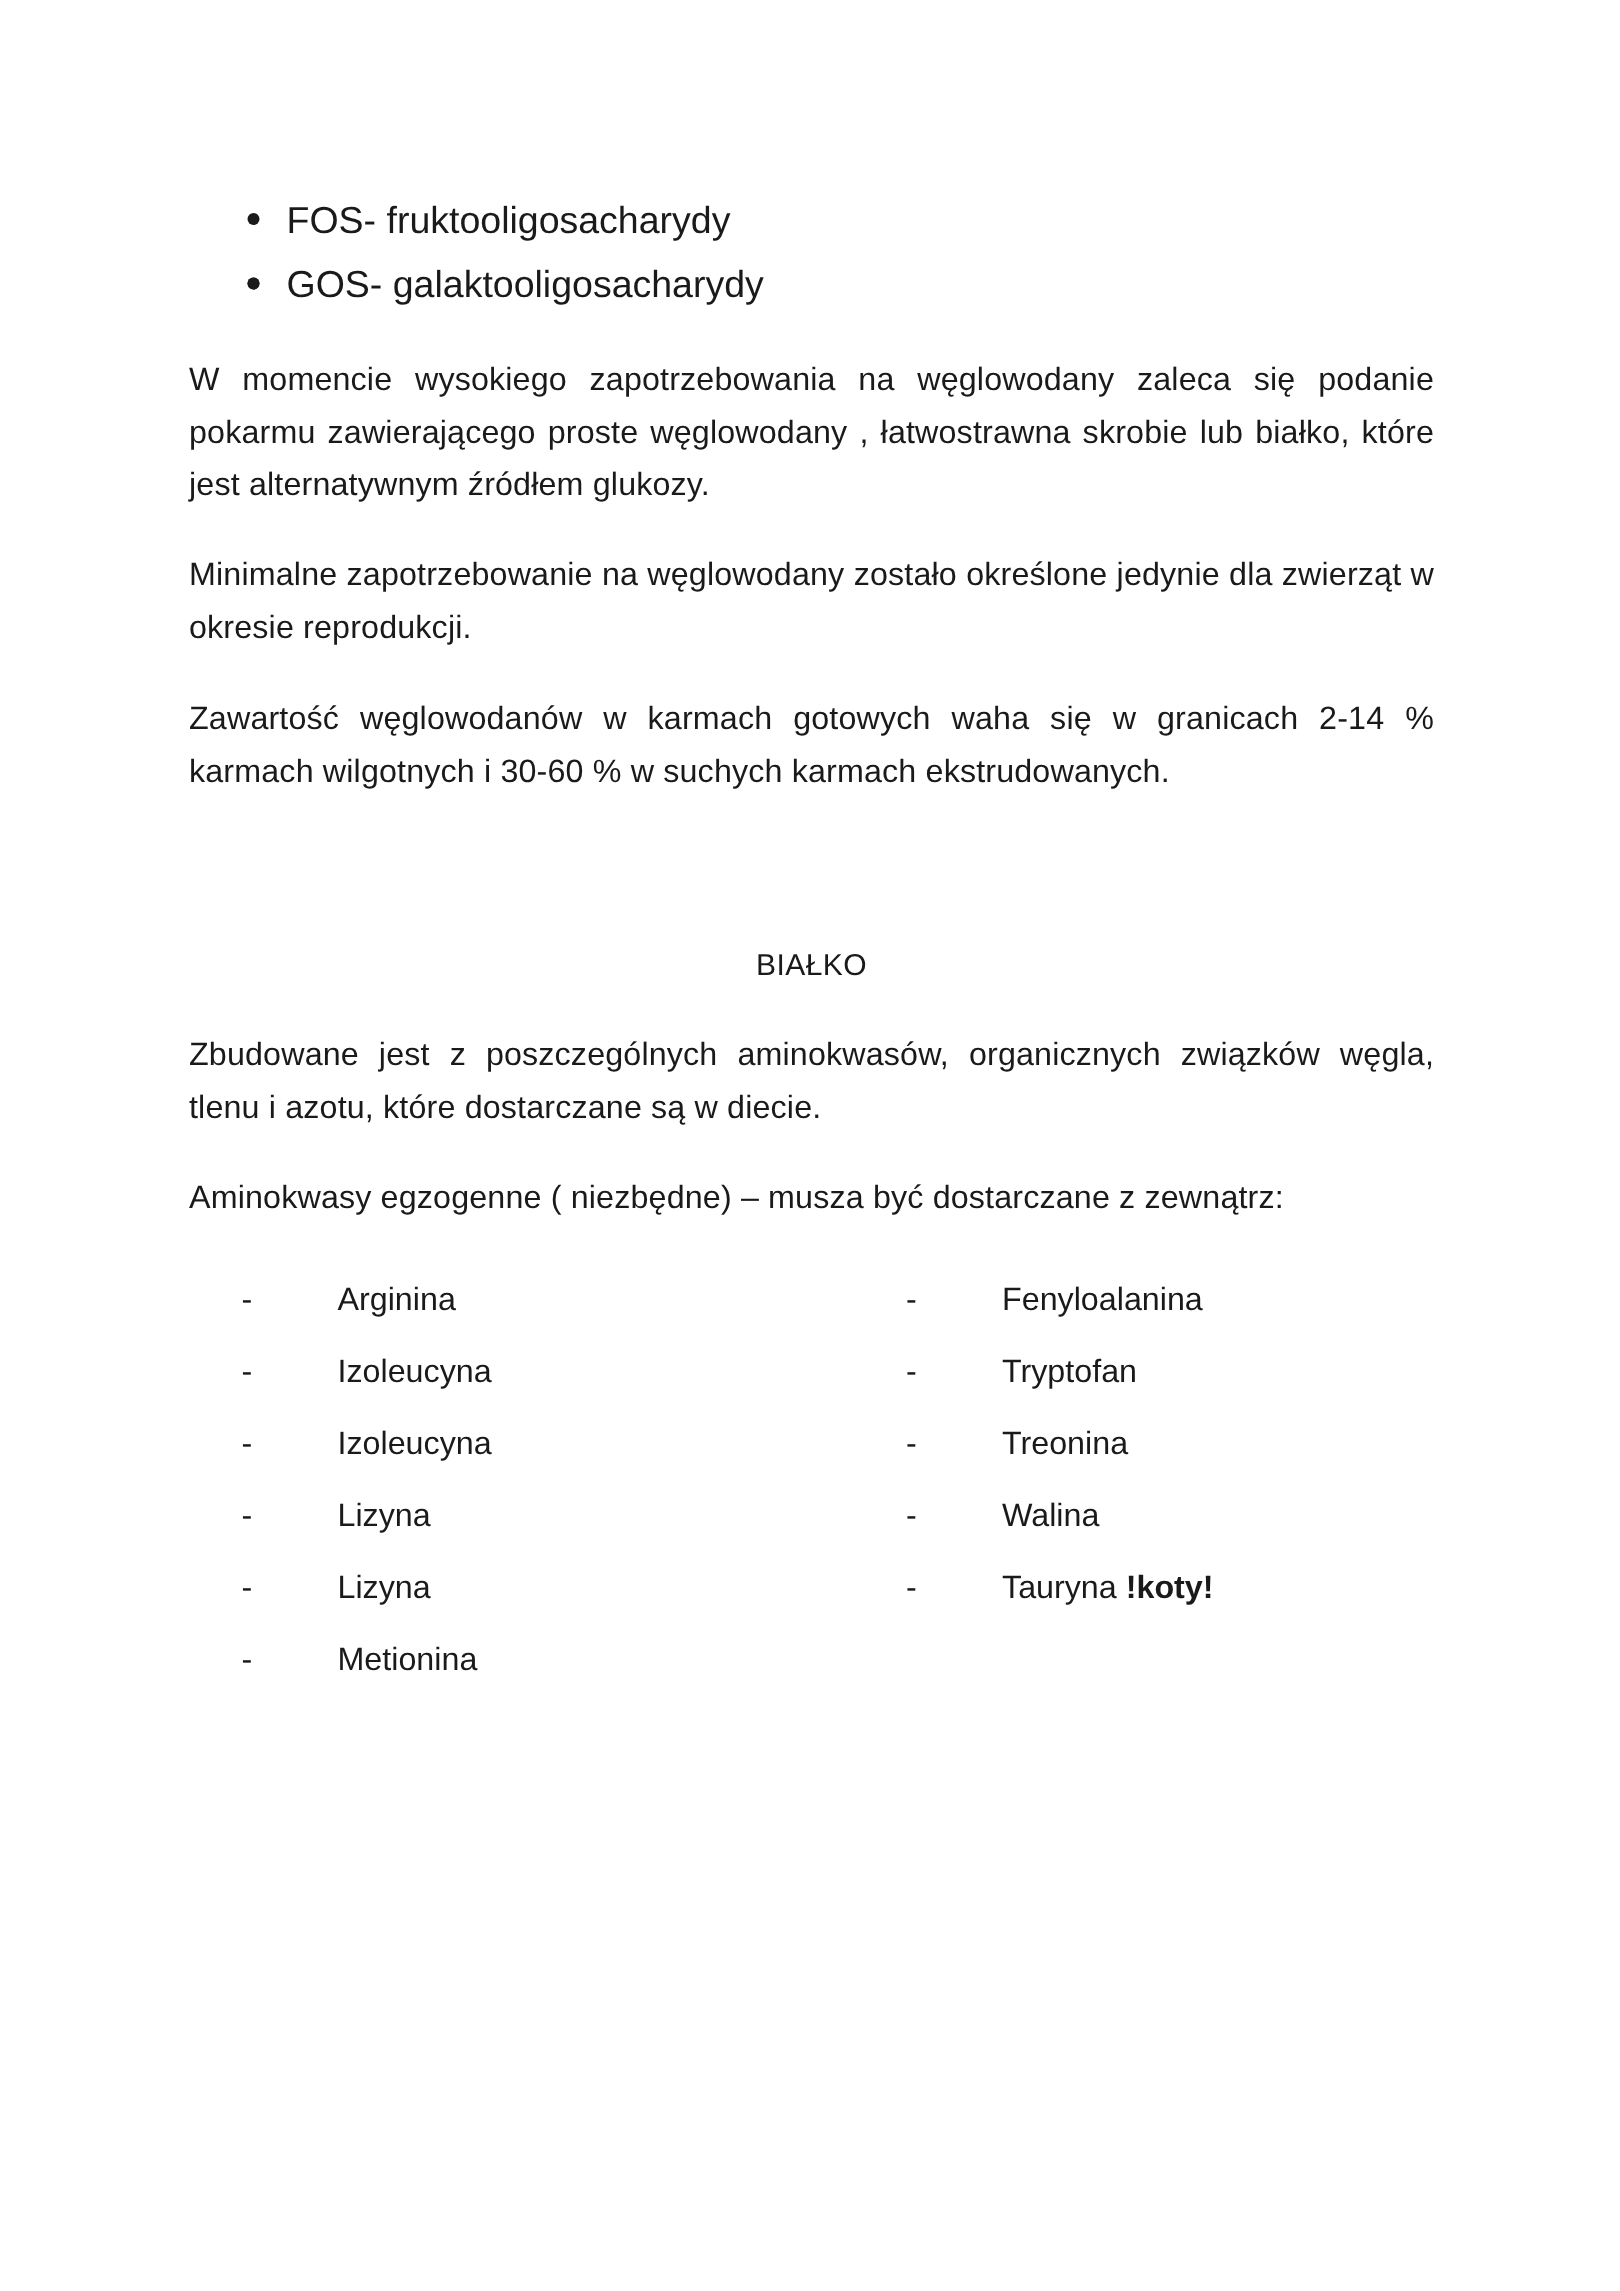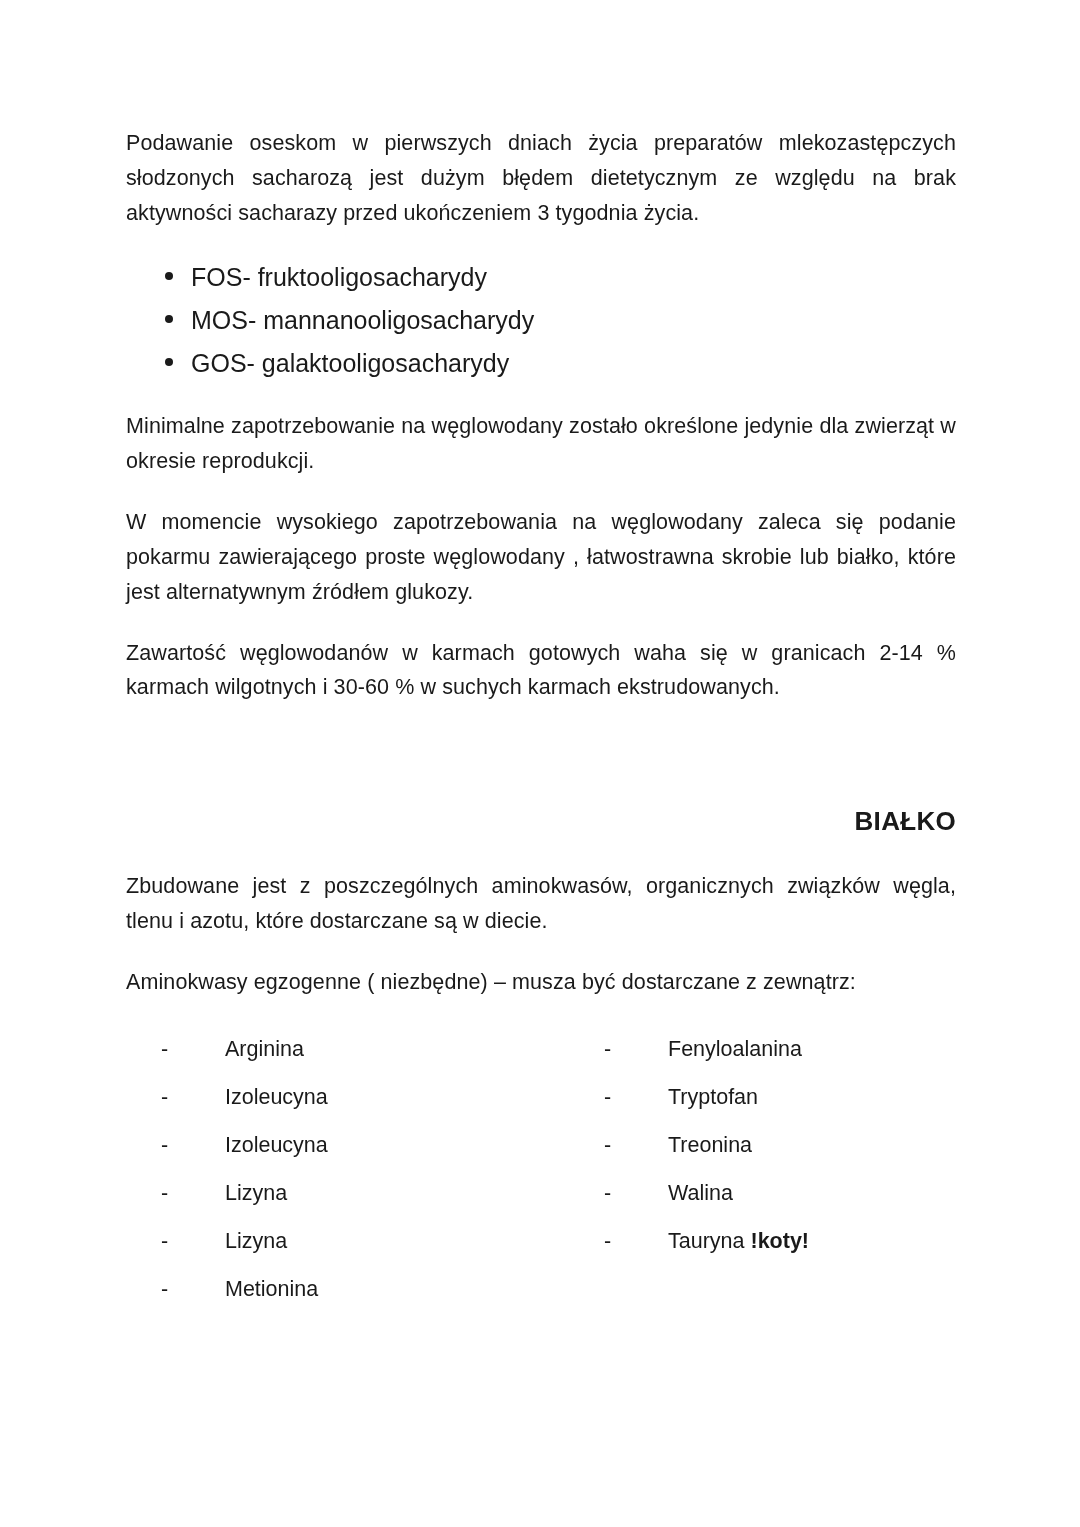--- a/index.html
+++ b/index.html
@@ -61,25 +61,25 @@
     border-radius: 50%;
   }
 
   
   .section-gap {
     height: 70px;
   }
 
   h2.section-heading {
     margin: 0 0 26px 0;
-    font-size: 26px;
-    font-weight: bold;
+    font-size: 20px;
+    font-weight: normal;
     line-height: 1.6;
     letter-spacing: 0.3px;
-    text-align: right;
+    text-align: center;
   }
 
   
   .amino-columns {
     position: relative;
     margin-top: 10px;
     width: 830px;
   }
   .amino-col {
     position: absolute;
@@ -112,41 +112,39 @@
   .emph-bold {
     font-weight: bold;
   }
 </style>
 </head>
 <body>
 
 <div class="page">
   <div class="doc-body">
 
-    <p class="para">Podawanie oseskom  w pierwszych dniach życia preparatów mlekozastępczych słodzonych sacharozą jest dużym błędem dietetycznym ze względu na brak aktywności sacharazy przed ukończeniem 3 tygodnia życia.</p>
 
 
     <ul class="bullet-list">
       <li>
         <span class="bullet-dot"></span>
         <span>FOS- fruktooligosacharydy</span>
       </li>
       <li>
         <span class="bullet-dot"></span>
-        <span>MOS- mannanooligosacharydy</span>
       </li>
       <li>
         <span class="bullet-dot"></span>
         <span>GOS- galaktooligosacharydy</span>
       </li>
     </ul>
 
+    <p class="para">W momencie wysokiego zapotrzebowania na węglowodany zaleca się podanie pokarmu zawierającego proste węglowodany , łatwostrawna skrobie lub białko, które jest alternatywnym źródłem glukozy.</p>
+
     <p class="para">Minimalne zapotrzebowanie na węglowodany zostało określone jedynie dla zwierząt w okresie reprodukcji.</p>
-
-    <p class="para">W momencie wysokiego zapotrzebowania na węglowodany zaleca się podanie pokarmu zawierającego proste węglowodany , łatwostrawna skrobie lub białko, które jest alternatywnym źródłem glukozy.</p>
 
     <p class="para">Zawartość węglowodanów w karmach gotowych waha się w granicach 2-14 % karmach wilgotnych i 30-60 % w suchych karmach ekstrudowanych.</p>
 
     <div class="section-gap"></div>
 
     <h2 class="section-heading">BIAŁKO</h2>
 
     <p class="para">Zbudowane jest z poszczególnych aminokwasów, organicznych związków węgla, tlenu i azotu, które dostarczane są w diecie.</p>
 
     <p class="para">Aminokwasy egzogenne ( niezbędne) – musza być dostarczane  z zewnątrz:</p>

